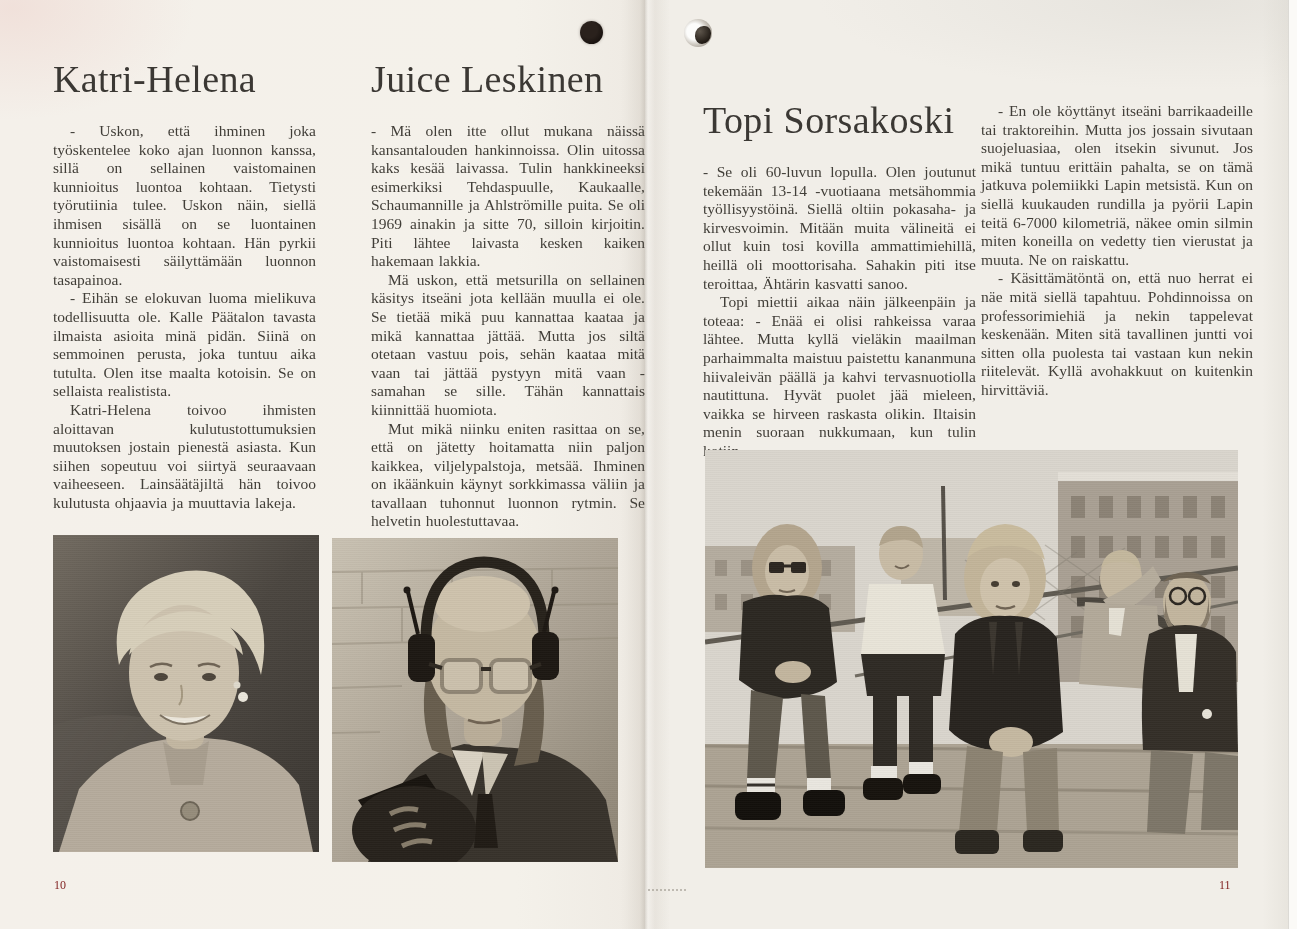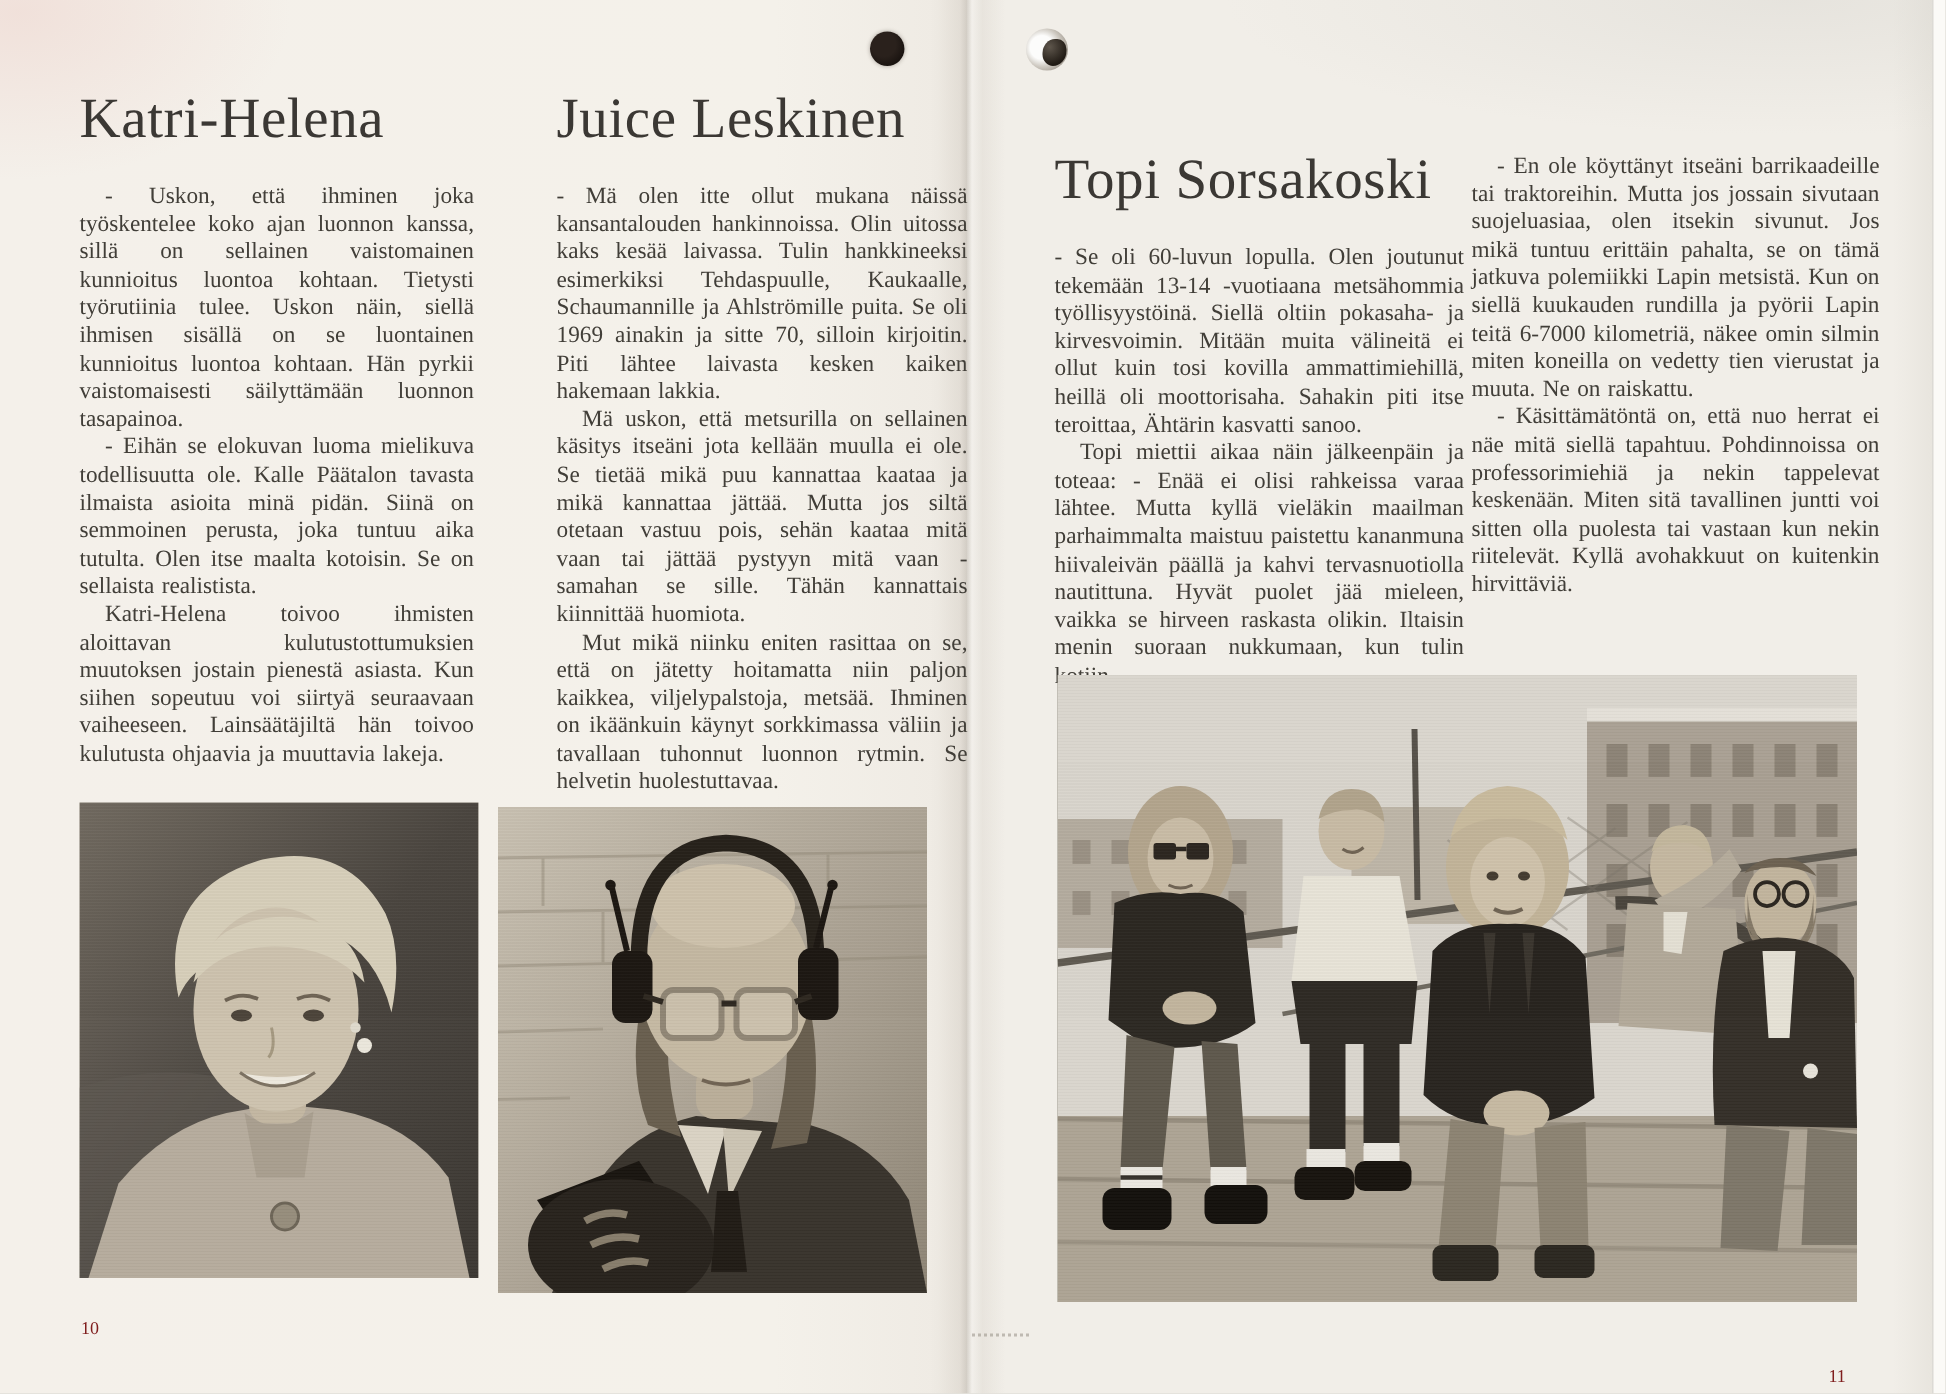--- a/index.html
+++ b/index.html
@@ -46,21 +46,21 @@
   .photo{position:absolute;overflow:hidden;background:#8f897e;}
   .photo svg{display:block;}
   .photo::after{content:"";position:absolute;inset:0;pointer-events:none;opacity:.5;
     background:repeating-linear-gradient(0deg, rgba(255,255,255,0.05) 0 1px, rgba(40,35,30,0.05) 1px 2px);}
   .photo-1{left:53px;top:535px;width:266px;height:317px;}
   .photo-2{left:332px;top:538px;width:286px;height:324px;}
   .photo-3{left:705px;top:450px;width:533px;height:418px;}
 
   .pagenum{position:absolute;font-size:12px;color:#7f1d1d;}
   .pagenum-left{left:54px;top:878px;}
-  .pagenum-right{left:1219px;top:878px;margin-top:32px;}
+  .pagenum-right{left:1219px;top:878px;}
 
   .artifact-dots{position:absolute;left:648px;top:889px;width:38px;height:0;
     border-top:2px dotted rgba(150,143,133,0.55);}
 </style>
 </head>
 <body>
 
 <div class="scan">
 
   <div class="page page-left"></div>

